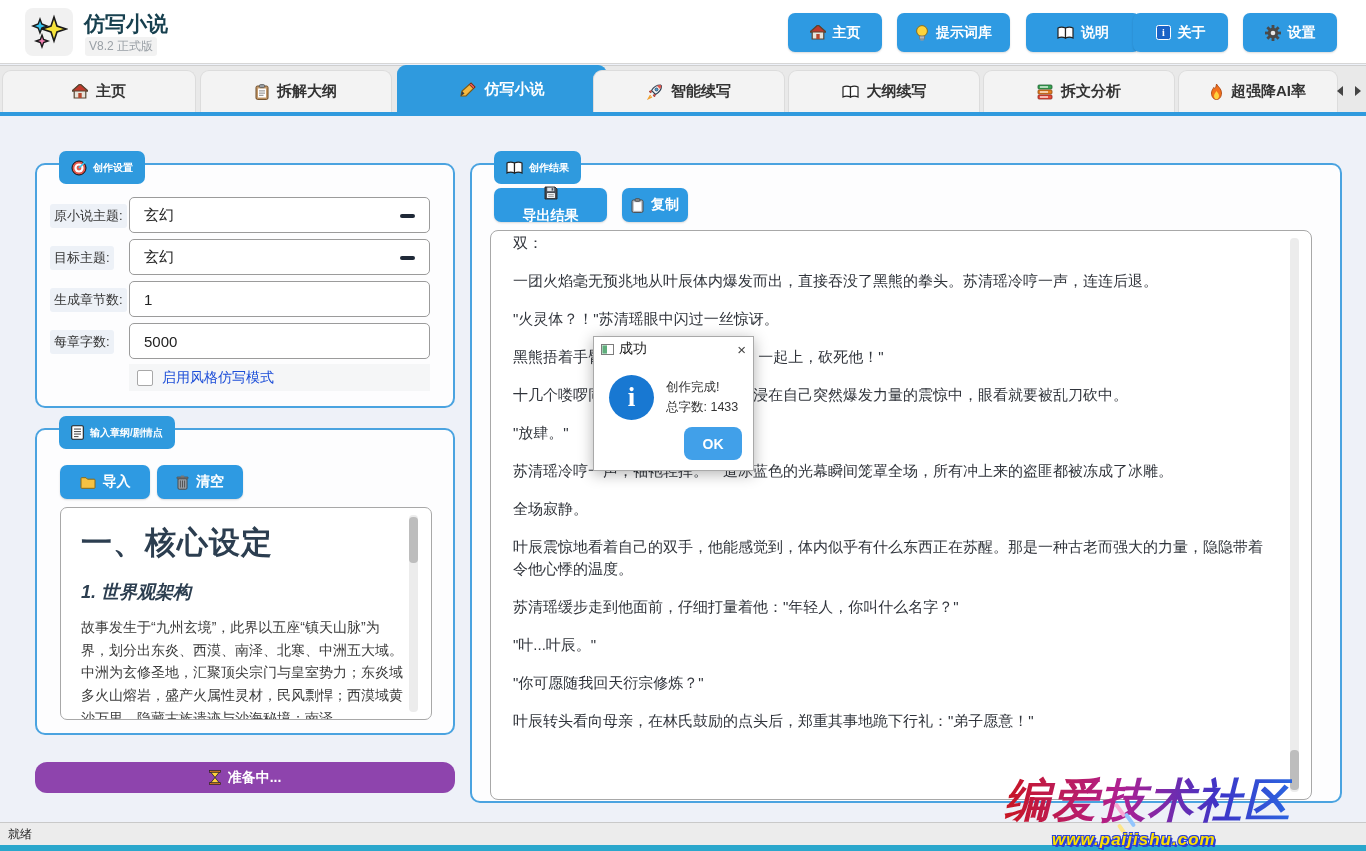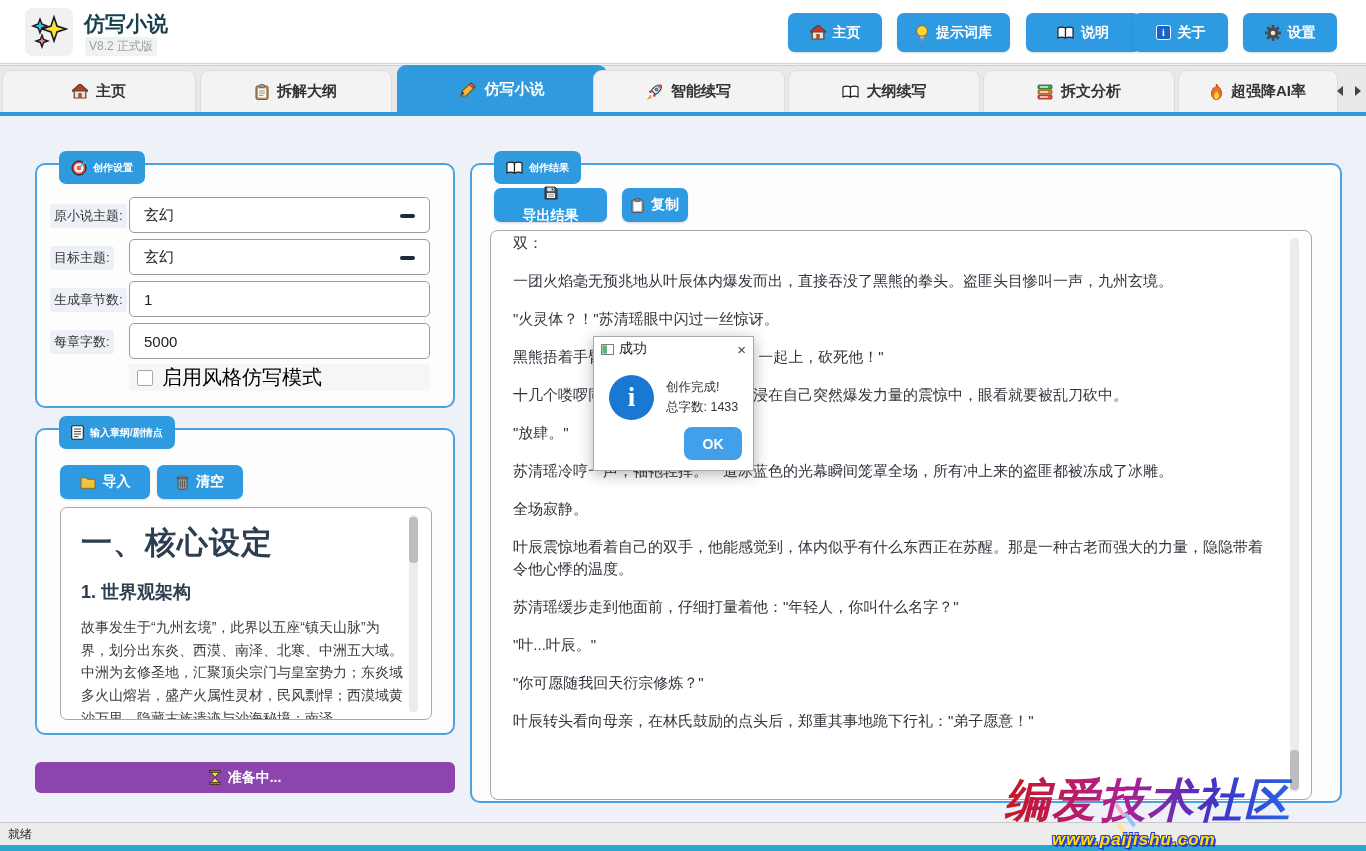--- a/index.html
+++ b/index.html
@@ -26,32 +26,32 @@
 
   
   .panel { position:absolute; border:2px solid #4aa3e0; border-radius:10px; background:#fdfdfe; }
   .panel-chip { position:absolute; top:-14px; left:22px; height:33px; background:#2f9ade; border-radius:7px; color:#fff; font-size:10px; font-weight:bold; display:flex; align-items:center; gap:6px; padding:0 12px; }
 
   .field-label { position:absolute; left:13px; font-size:13px; color:#333; background:#edf1f7; padding:3px 4px; border-radius:3px; }
   .field-input { position:absolute; left:92px; width:301px; height:36px; border:1.5px solid #9b9b9b; border-radius:5px; background:#fff; font-size:15px; color:#222; padding:12px 14px; display:flex; align-items:center; font-family:"Liberation Sans","DejaVu Sans",sans-serif; }
   .select-dash { position:absolute; right:14px; top:16px; width:15px; height:4px; background:#1f2937; border-radius:2px; }
   .checkbox-row { position:absolute; left:92px; width:301px; height:27px; background:#f5f6f7; display:flex; align-items:center; gap:9px; padding-left:8px; }
   .checkbox-box { width:16px; height:16px; border:1.5px solid #a8a8a8; background:#fff; border-radius:2px; cursor:pointer; }
-  .checkbox-label { font-size:20px; color:#000000; }
+  .checkbox-label { font-size:14px; color:#1d4ed8; }
 
   .small-btn { position:absolute; height:34px; background:#2e9ae2; border-radius:7px; color:#fff; font-weight:bold; font-size:14px; display:flex; align-items:center; justify-content:center; gap:7px; cursor:pointer; box-shadow:0 1px 2px rgba(0,0,0,.15); }
 
   .outline-box { position:absolute; left:23px; top:77px; width:372px; height:213px; border:1.5px solid #a8a8a8; border-radius:7px; background:#fff; overflow:hidden; padding:14px 26px 0 20px; }
   .outline-box h1 { font-size:31px; color:#2c3e50; margin-bottom:16px; letter-spacing:1px; }
-  .outline-box h2 { font-size:18px; color:#2c3e50; margin-bottom:12px; }
+  .outline-box h2 { font-size:18px; color:#2c3e50; margin-bottom:12px;font-style:italic; }
   .outline-box p { font-size:14px; color:#3a3a3a; line-height:1.62; }
   .vtrack { position:absolute; background:#ececec; border-radius:4px; }
   .vthumb { position:absolute; background:#bdbdbd; border-radius:4px; }
 
-  .action-btn { position:absolute; left:35px; top:762px; width:420px; height:31px; background:#8e44ad; border-radius:6px; color:#fff; font-size:14px; font-weight:bold; display:flex; align-items:center; justify-content:center; gap:7px; cursor:pointer; }
+  .action-btn { position:absolute; left:35px; top:762px; width:420px; height:31px; background:#8e44ad; border-radius:12px; color:#fff; font-size:14px; font-weight:bold; display:flex; align-items:center; justify-content:center; gap:7px; cursor:pointer; }
 
   .result-box { position:absolute; left:18px; top:65px; width:822px; height:570px; border:1.5px solid #a8a8a8; border-radius:8px; background:#fff; overflow:hidden; padding:10px 40px 0 22px; }
   .result-box p { font-size:15px; color:#30343b; line-height:22px; margin-bottom:16px; }
   .result-box p:first-child { margin-top:-9px; }
 
   
   .dialog { position:absolute; left:593px; top:336px; width:161px; height:135px; background:#fff; border:1px solid #a9a9a9; box-shadow:0 3px 14px rgba(0,0,0,.3); z-index:50; }
   .dialog-titlebar { position:absolute; left:0; top:0; width:100%; height:24px; display:flex; align-items:center; padding:0 7px; gap:5px; }
   .dialog-title { font-size:14px; color:#222; }
   .dialog-close { margin-left:auto; font-size:15px; color:#444; cursor:pointer; line-height:1; }
@@ -315,21 +315,21 @@
       <svg class="icon" width="13" height="15" viewBox="0 0 13 15">
           <rect x="1" y="2" width="11" height="12.4" rx="1.4" fill="#b9bec6" stroke="#4a4a4a" stroke-width="1"></rect>
           <rect x="2.8" y="4.2" width="7.4" height="8.6" fill="#fff"></rect>
           <rect x="4.2" y="0.6" width="4.6" height="2.8" rx=".9" fill="#888" stroke="#444" stroke-width=".7"></rect>
         </svg>
       <span>复制</span>
     </div>
 
     <div class="result-box">
       <p>双：</p>
-      <p>一团火焰毫无预兆地从叶辰体内爆发而出，直接吞没了黑熊的拳头。盗匪头目惨叫一声，九州玄境。</p>
+      <p>一团火焰毫无预兆地从叶辰体内爆发而出，直接吞没了黑熊的拳头。苏清瑶冷哼一声，连连后退。</p>
       <p>"火灵体？！"苏清瑶眼中闪过一丝惊讶。</p>
       <p>黑熊捂着手臂嘶吼："都愣着干什么，一起上，砍死他！"</p>
       <p>十几个喽啰同时扑了上来。叶辰还沉浸在自己突然爆发力量的震惊中，眼看就要被乱刀砍中。</p>
       <p>"放肆。"</p>
       <p>苏清瑶冷哼一声，袖袍轻挥。一道冰蓝色的光幕瞬间笼罩全场，所有冲上来的盗匪都被冻成了冰雕。</p>
       <p>全场寂静。</p>
       <p>叶辰震惊地看着自己的双手，他能感觉到，体内似乎有什么东西正在苏醒。那是一种古老而强大的力量，隐隐带着令他心悸的温度。</p>
       <p>苏清瑶缓步走到他面前，仔细打量着他："年轻人，你叫什么名字？"</p>
       <p>"叶...叶辰。"</p>
       <p>"你可愿随我回天衍宗修炼？"</p>

